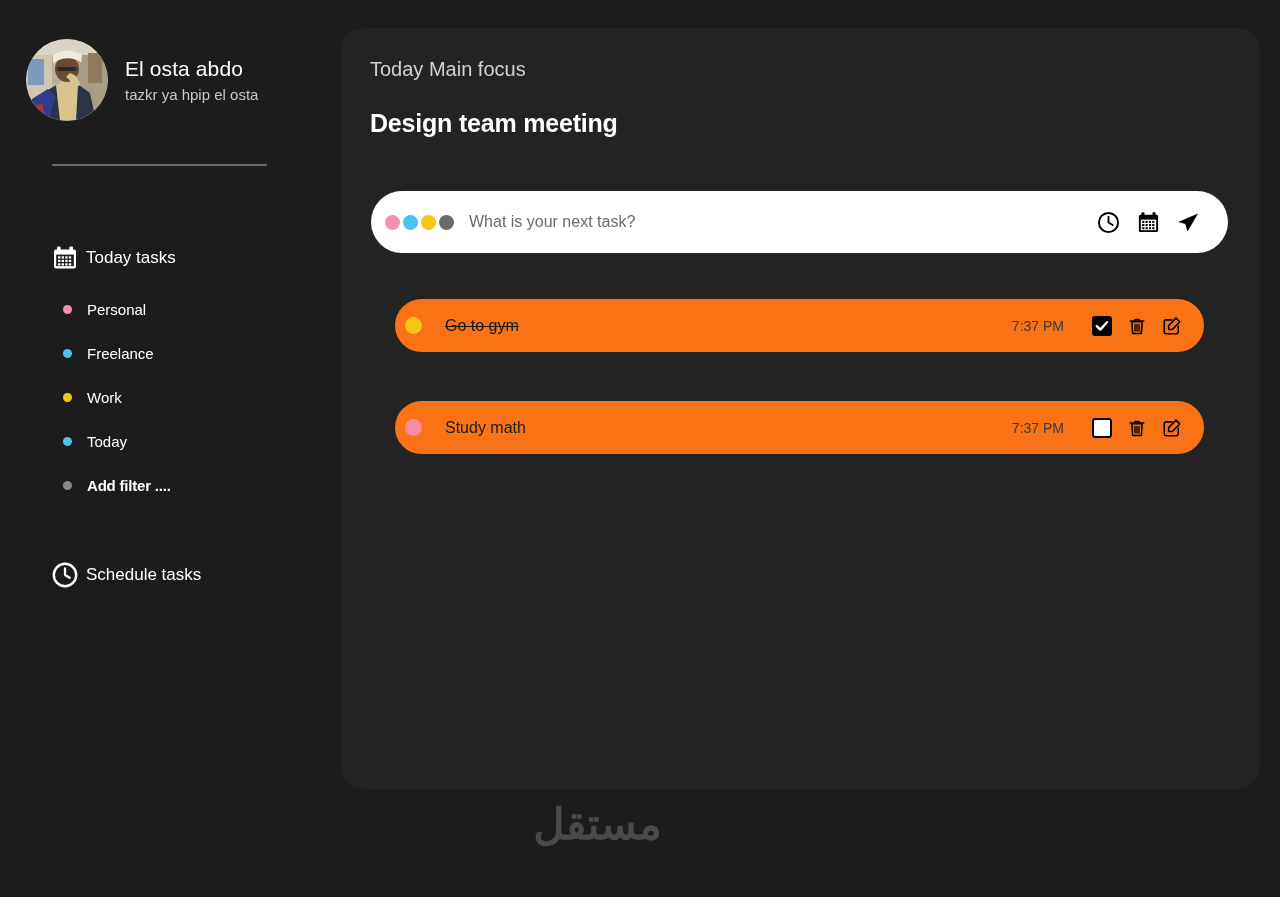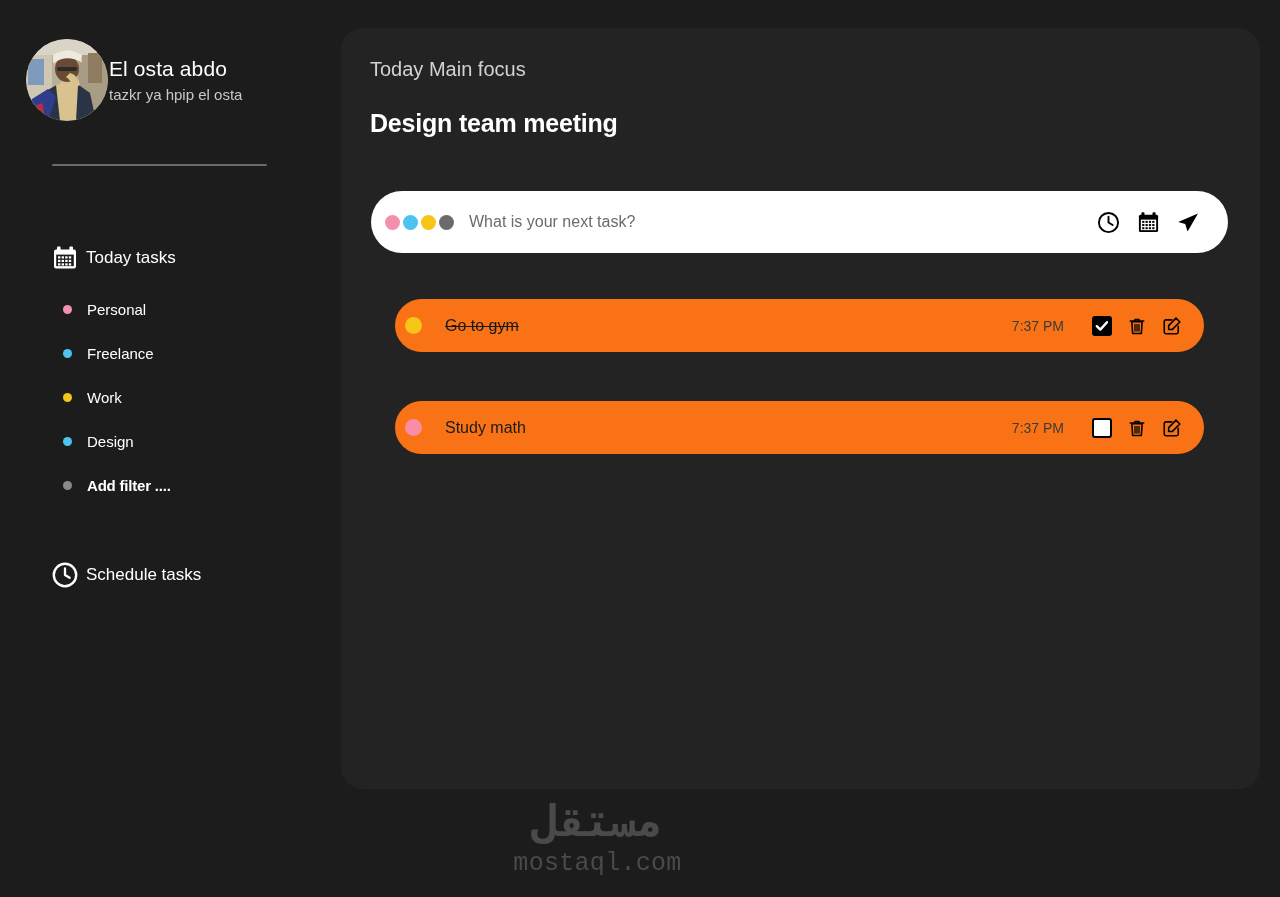--- a/index.html
+++ b/index.html
@@ -24,21 +24,21 @@
     height: 897px;
     background: #1c1c1c;
   }
 
   #profile {
     position: absolute;
     left: 26px;
     top: 39px;
     display: flex;
     align-items: center;
-    gap: 1px;
+    gap: 17px;
   }
 
   #avatar {
     width: 82px;
     height: 82px;
     border-radius: 50%;
     overflow: hidden;
     flex: none;
     position: relative;
     background: #6d6a62;
@@ -213,21 +213,20 @@
 
   
   #watermark {
     position: absolute;
     left: 0;
     top: 802px;
     width: 1195px;
     text-align: center;
     color: #4a4a4a;
     user-select: none;
-    font-family: Liberation Mono, monospace;
   }
   #wm-ar { font-size: 43px; font-weight: bold; line-height: 1.05; direction: rtl; }
   #wm-en { font-size: 25px; letter-spacing: 0.3px; margin-top: 2px; }
 </style>
 </head>
 <body>
 
 <div id="sidebar">
 
   <div id="profile">
@@ -301,21 +300,21 @@
       <div class="filter-item">
         <span class="filter-dot" style="background:#4ec3f0"></span>
         <span class="filter-label">Freelance</span>
       </div>
       <div class="filter-item">
         <span class="filter-dot" style="background:#f5c518"></span>
         <span class="filter-label">Work</span>
       </div>
       <div class="filter-item">
         <span class="filter-dot" style="background:#4ec3f0"></span>
-        <span class="filter-label">Design</span>
+        <span class="filter-label">Today</span>
       </div>
       <div class="filter-item add">
         <span class="filter-dot" style="background:#8a8a8a"></span>
         <span class="filter-label">Add filter ....</span>
       </div>
     </div>
 
     <div class="nav-main" id="nav-schedule">
       <span class="nav-icon">
         <svg width="26" height="26" viewBox="0 0 26 26" xmlns="http://www.w3.org/2000/svg">
@@ -427,14 +426,13 @@
           <path d="M16.8 2.6 L21.4 7.2 L12.5 16.1 L8 16.1 L8 11.6 Z" fill="none" stroke="#000" stroke-width="1.9" stroke-linejoin="round"></path>
         </svg>
       </span>
     </span>
   </div>
 
 </div>
 
 <div id="watermark">
   <div id="wm-ar">مستقل</div>
-  <div id="wm-en">mostaql.com</div>
 </div>
 
 </body></html>

